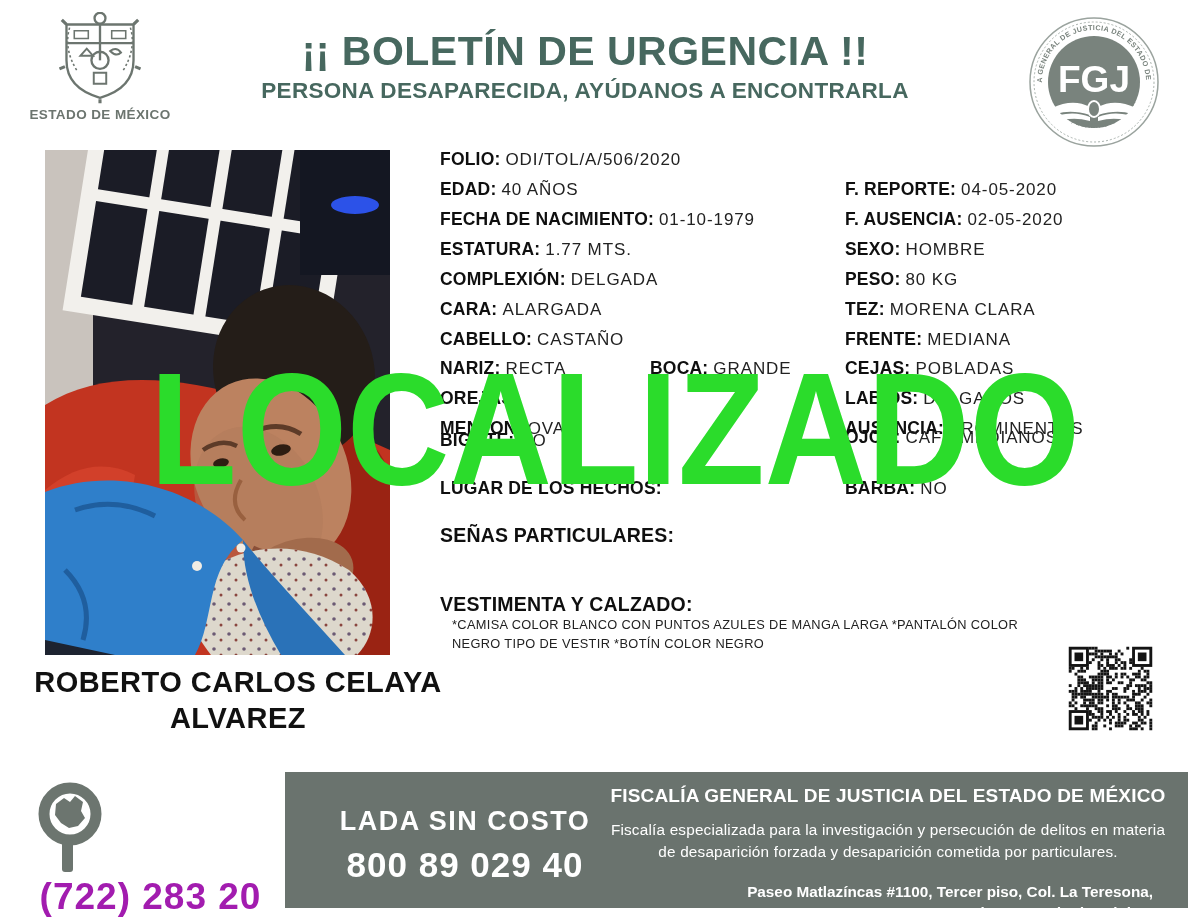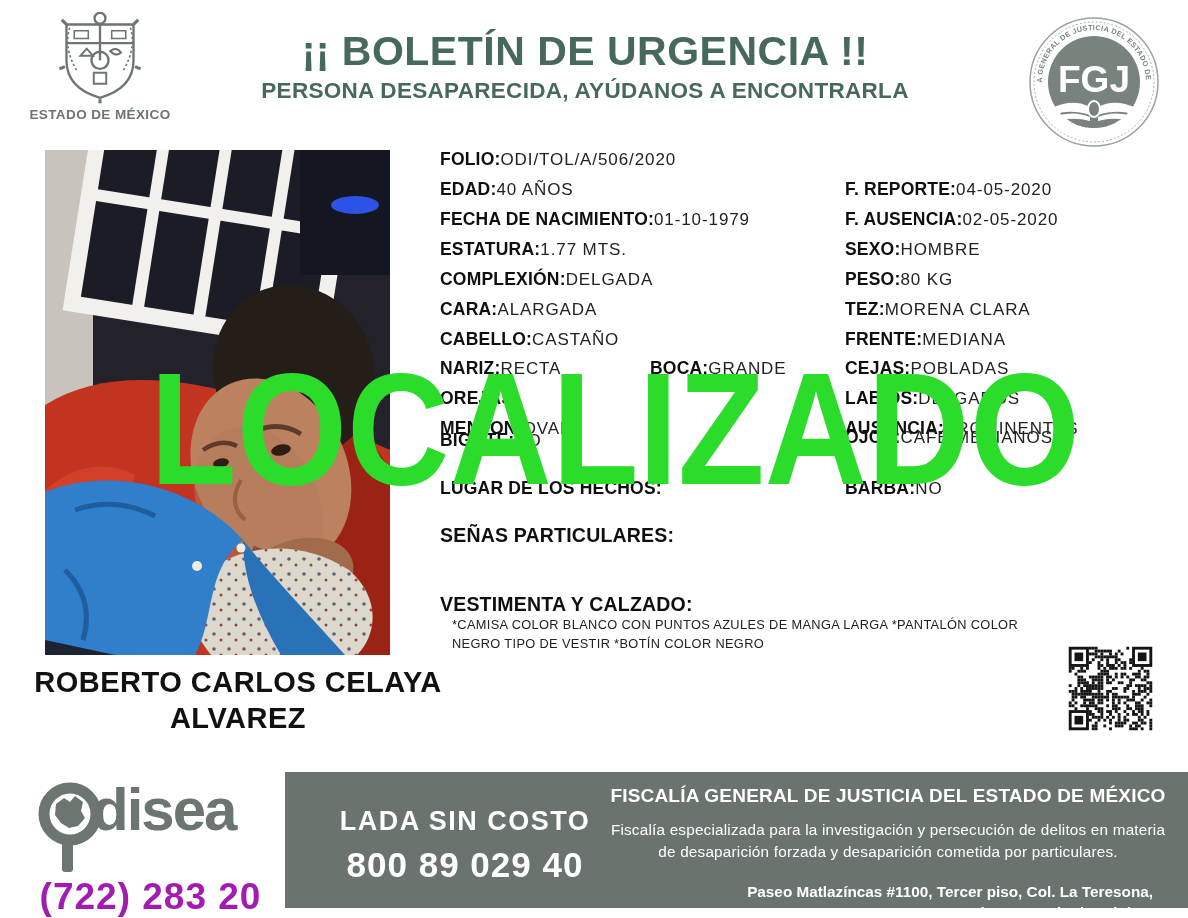--- a/index.html
+++ b/index.html
@@ -17,21 +17,21 @@
 
   .fgj-seal{position:absolute;left:1026px;top:14px;}
 
   
   .photo{position:absolute;left:45px;top:150px;width:345px;height:505px;background:#23222b;}
   .photo svg{display:block;}
 
   
   .frow{position:absolute;white-space:nowrap;line-height:24px;}
   .flbl{font-size:17.5px;font-weight:bold;color:#0f0f0f;letter-spacing:.2px;}
-  .fval{font-size:17px;color:#222;letter-spacing:.9px;}
+  .fval{font-size:17px;color:#222;letter-spacing:.9px;margin-left:5px;}
   .lugar-line{position:absolute;left:452px;top:497px;font-size:14.5px;letter-spacing:.4px;color:#222;}
 
   .sec-title{position:absolute;font-size:19.5px;font-weight:bold;color:#0f0f0f;letter-spacing:.2px;}
   .sec-body{position:absolute;font-size:12.8px;line-height:18.5px;letter-spacing:.35px;color:#222;
             white-space:pre-line;}
 
   
   .watermark{position:absolute;left:148px;top:348px;pointer-events:none;}
 
   
@@ -568,21 +568,20 @@
     </div>
   </div>
 
   <div class="odisea">
     <div class="odisea-row">
       <svg width="100" height="92" viewBox="0 0 100 92">
         <circle cx="52" cy="32" r="26" fill="#ffffff" stroke="#6c756f" stroke-width="11"></circle>
         <path d="M38,22 l8,-6 6,4 5,-6 8,6 -2,9 4,7 -7,8 -9,2 -8,-5 -6,-8 z" fill="#6c756f"></path>
         <rect x="44" y="58" width="11" height="32" rx="3" fill="#6c756f"></rect>
       </svg>
-      <span class="odisea-brand">disea</span>
     </div>
     <div class="odisea-phone">(722) 283 20 12</div>
   </div>
 
   <svg class="watermark" width="940" height="170" viewBox="0 0 940 170">
     <text x="2" y="136" font-family="Liberation Sans, sans-serif" font-weight="bold" font-size="160" textLength="930" lengthAdjust="spacingAndGlyphs" fill="#2BDC2B">LOCALIZADO</text>
   </svg>
 
 </div>
 

